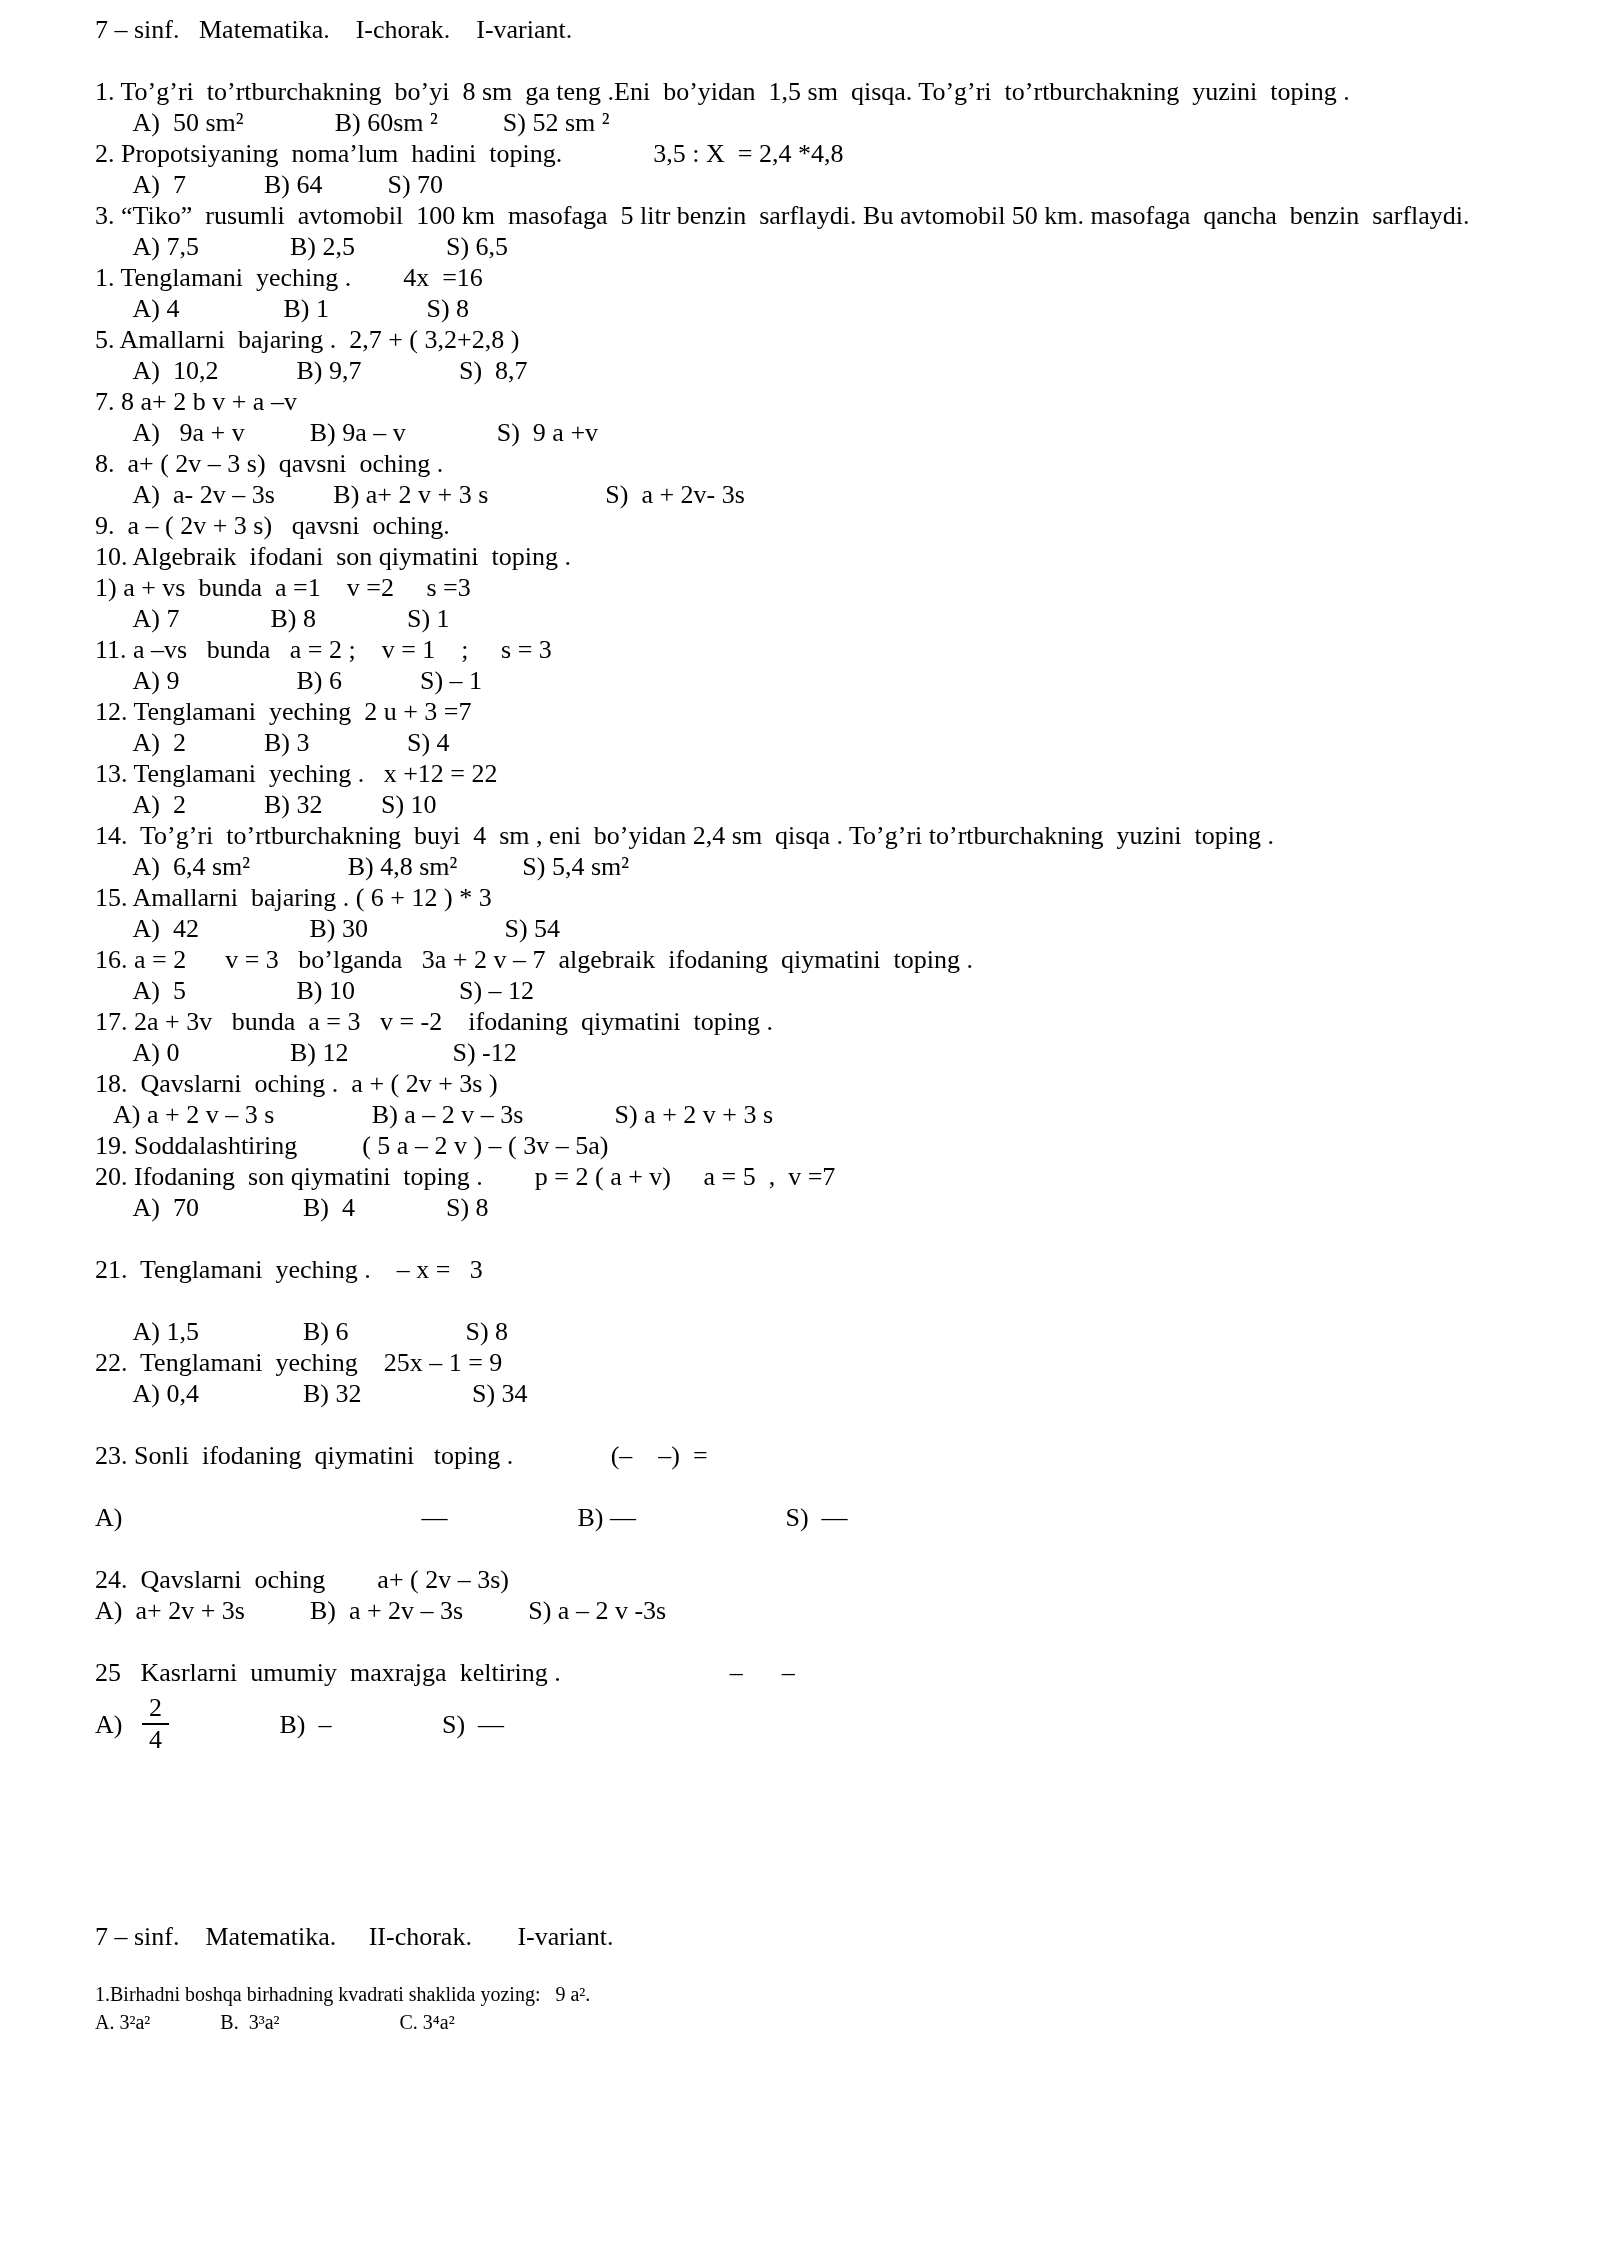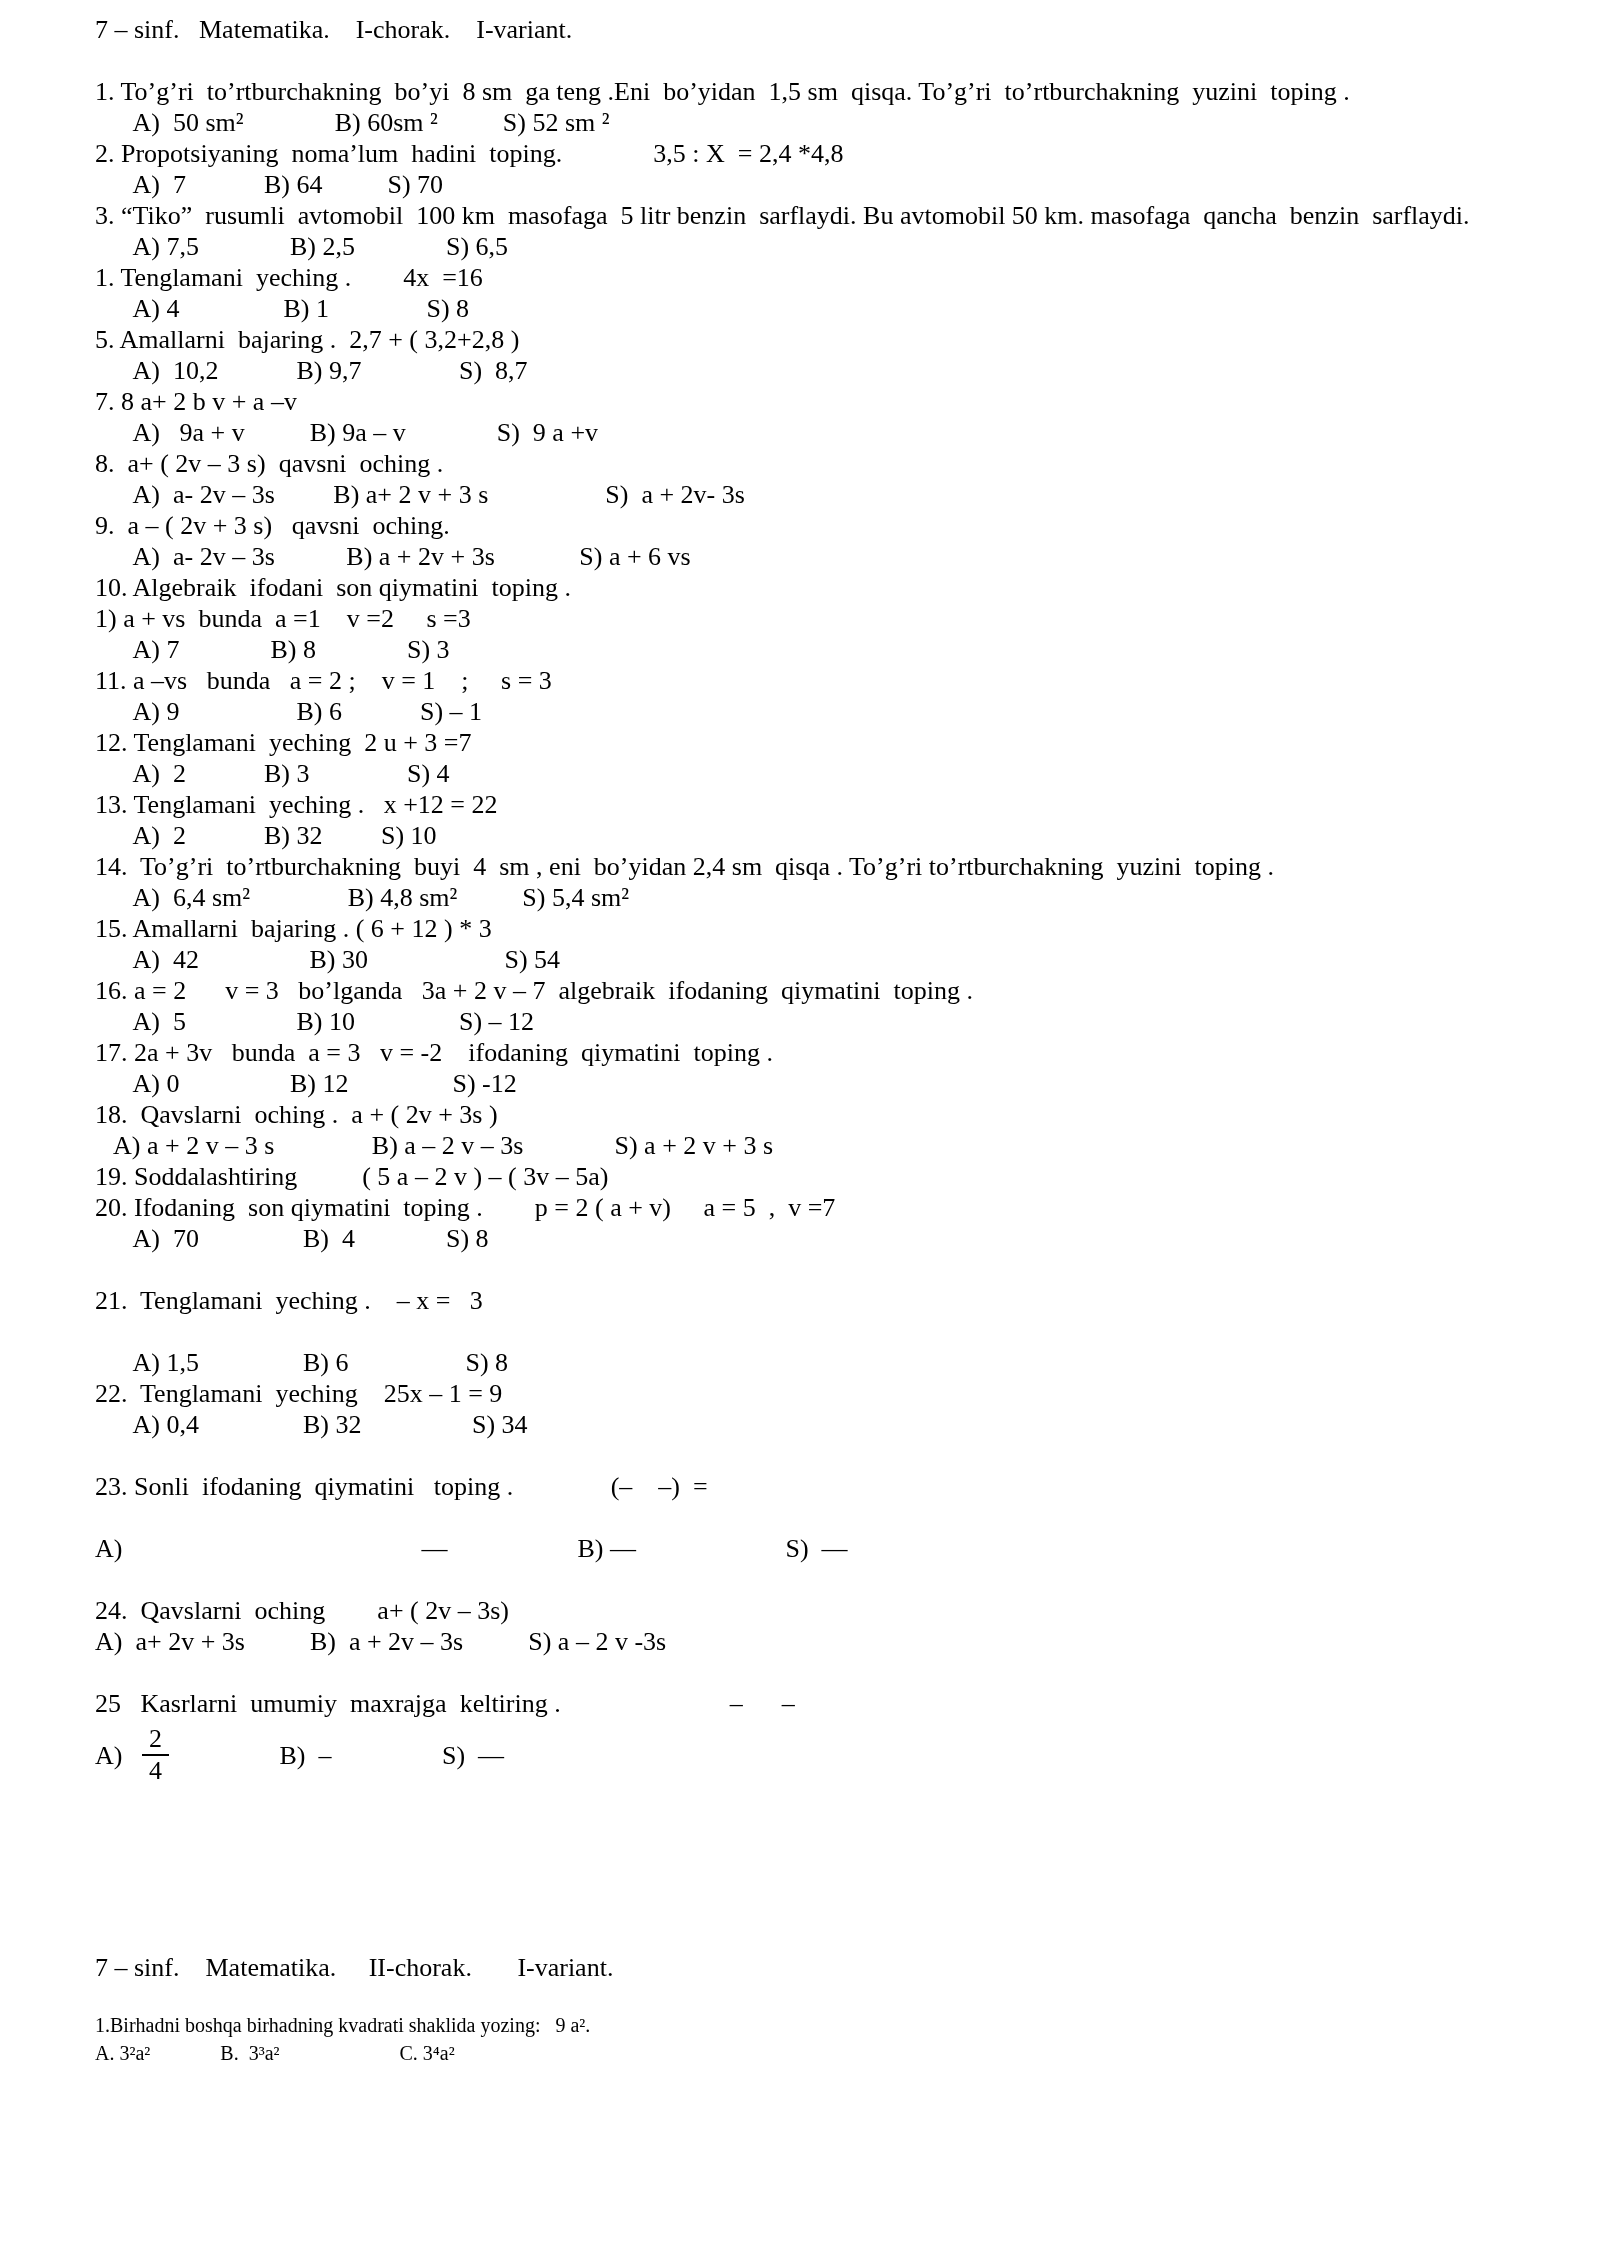--- a/index.html
+++ b/index.html
@@ -60,24 +60,23 @@
       <div class="line text">      A) 7,5              B) 2,5              S) 6,5</div>
       <div class="line text">1. Tenglamani  yeching .        4x  =16</div>
       <div class="line text">      A) 4                B) 1               S) 8</div>
       <div class="line text">5. Amallarni  bajaring .  2,7 + ( 3,2+2,8 )</div>
       <div class="line text">      A)  10,2            B) 9,7               S)  8,7</div>
       <div class="line text">7. 8 a+ 2 b v + a –v</div>
       <div class="line text">      A)   9a + v          B) 9a – v              S)  9 a +v</div>
       <div class="line text">8.  a+ ( 2v – 3 s)  qavsni  oching .</div>
       <div class="line text">      A)  a- 2v – 3s         B) a+ 2 v + 3 s                  S)  a + 2v- 3s</div>
       <div class="line text">9.  a – ( 2v + 3 s)   qavsni  oching.</div>
-      <div class="line text">      A)  a- 2v – 3s           B) a + 2v + 3s             S) a + 6 vs</div>
       <div class="line text">10. Algebraik  ifodani  son qiymatini  toping .</div>
       <div class="line text">1) a + vs  bunda  a =1    v =2     s =3</div>
-      <div class="line text">      A) 7              B) 8              S) 3</div>
+      <div class="line text">      A) 7              B) 8              S) 1</div>
       <div class="line text">11. a –vs   bunda   a = 2 ;    v = 1    ;     s = 3</div>
       <div class="line text">      A) 9                  B) 6            S) – 1</div>
       <div class="line text">12. Tenglamani  yeching  2 u + 3 =7</div>
       <div class="line text">      A)  2            B) 3               S) 4</div>
       <div class="line text">13. Tenglamani  yeching .   x +12 = 22</div>
       <div class="line text">      A)  2            B) 32         S) 10</div>
       <div class="line text">14.  To’g’ri  to’rtburchakning  buyi  4  sm , eni  bo’yidan 2,4 sm  qisqa . To’g’ri to’rtburchakning  yuzini  toping .</div>
       <div class="line text">      A)  6,4 sm²               B) 4,8 sm²          S) 5,4 sm²</div>
       <div class="line text">15. Amallarni  bajaring . ( 6 + 12 ) * 3</div>
       <div class="line text">      A)  42                 B) 30                     S) 54</div>

